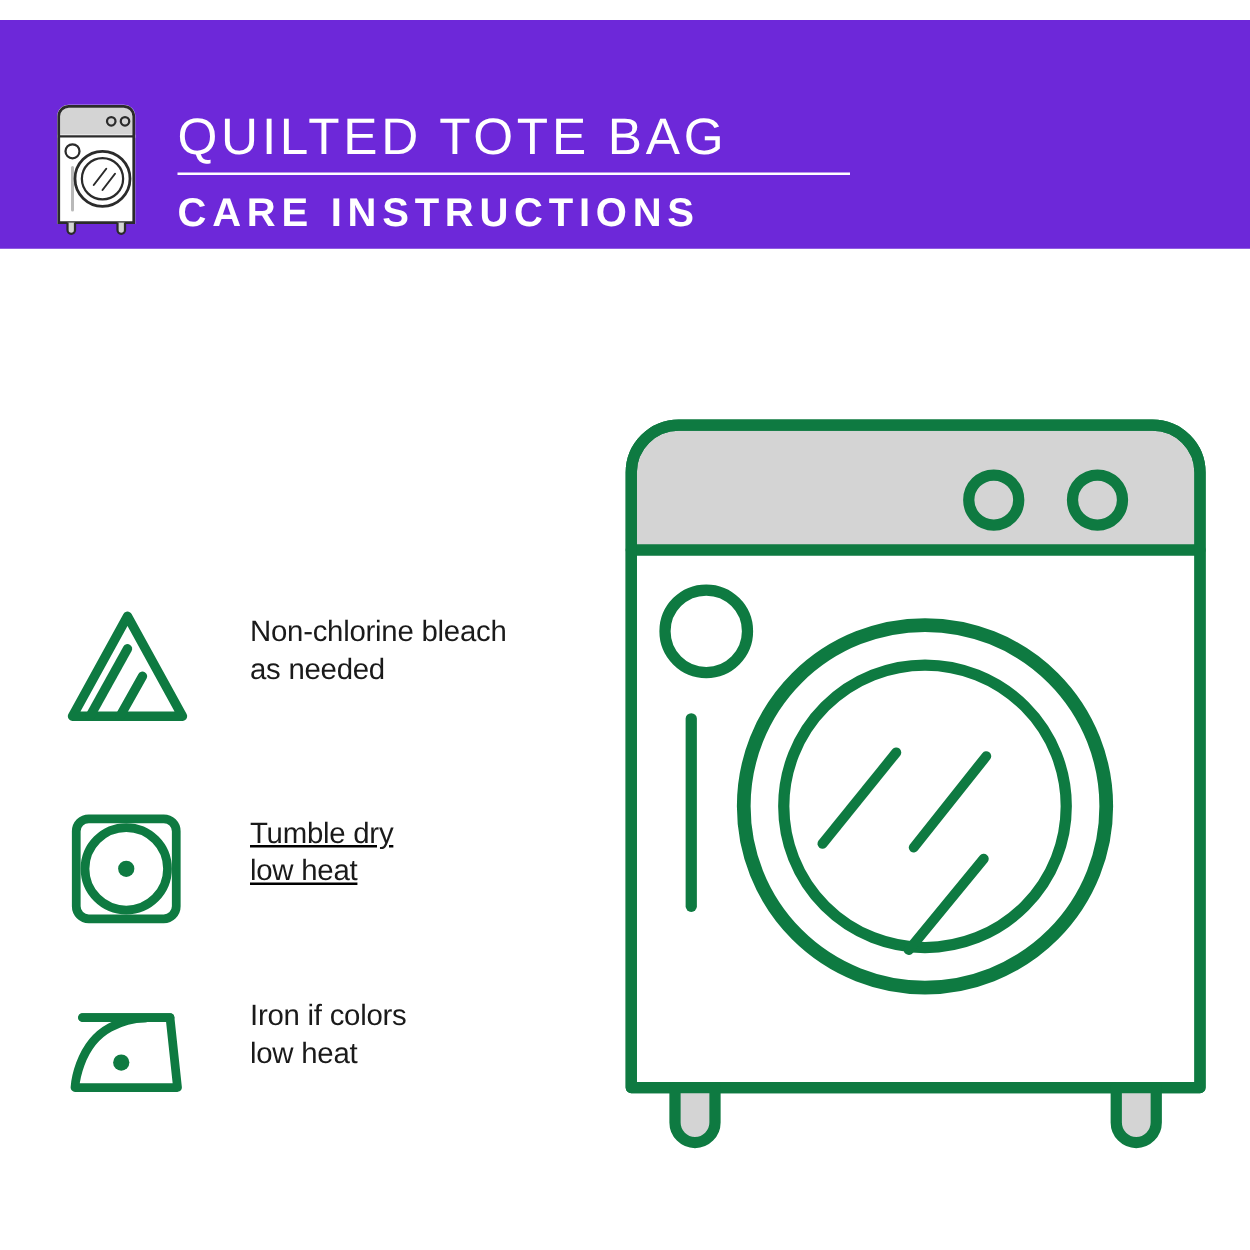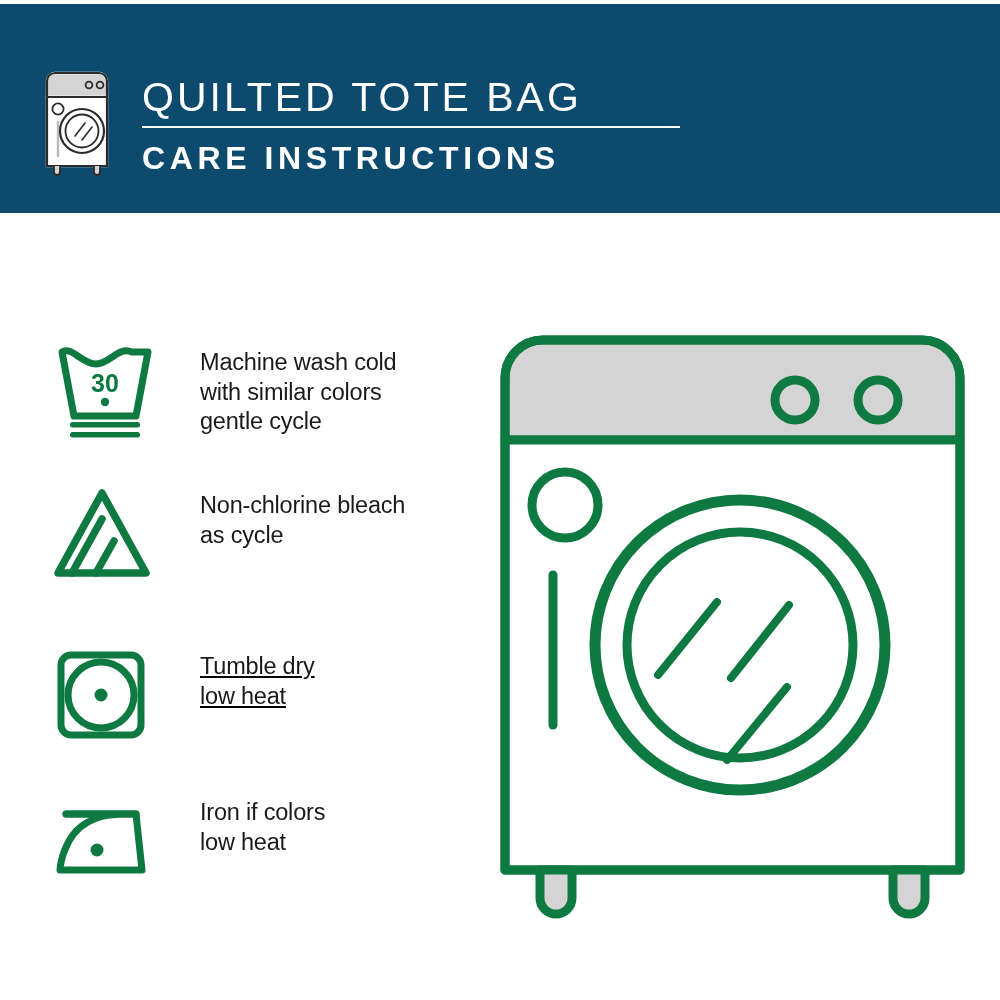--- a/index.html
+++ b/index.html
@@ -15,24 +15,24 @@
     width: 1000px;
     height: 1000px;
     background: #ffffff;
     overflow: hidden;
   }
 
   
   .header {
     position: absolute;
     left: 0;
-    top: 4px;
+    top: 16px;
     width: 1000px;
-    height: 209px;
-    background: #0c4a6e;
+    height: 183px;
+    background: #6d28d9;
   }
   .header-logo {
     position: absolute;
     left: 44px;
     top: 66px;
     width: 66px;
     height: 106px;
   }
   .header-titles {
     position: absolute;
@@ -152,49 +152,31 @@
     <div class="header-titles">
       <div class="title-top">QUILTED TOTE BAG</div>
       <div class="title-rule"></div>
       <div class="title-bottom">CARE INSTRUCTIONS</div>
     </div>
 
   </div>
 
   <div class="care-list">
 
-    <div class="care-row r0">
-      <div class="care-symbol">
-        <svg width="108" height="96" viewBox="0 0 108 96" xmlns="http://www.w3.org/2000/svg">
-
-          <path d="M6 10 C16 4 26 22 40 22 C54 22 62 4 76 10 L92 10 L80 74 L18 74 Z" fill="none" stroke="#0E7A41" stroke-width="7" stroke-linejoin="round" stroke-linecap="round" transform="translate(6,0)"></path>
-
-          <rect x="20" y="80" width="70" height="5.5" rx="2.5" fill="#0E7A41"></rect>
-          <rect x="20" y="90" width="70" height="5.5" rx="2.5" fill="#0E7A41"></rect>
-
-          <text x="55" y="50" font-family="Liberation Sans, sans-serif" font-size="25" font-weight="700" fill="#0E7A41" text-anchor="middle">30</text>
-
-          <circle cx="55" cy="60" r="4.2" fill="#0E7A41"></circle>
-        </svg>
-      </div>
-      <div class="care-text">Machine wash cold
-with similar colors
-gentle cycle</div>
-    </div>
 
     <div class="care-row r1">
       <div class="care-symbol">
         <svg width="108" height="96" viewBox="0 0 108 96" xmlns="http://www.w3.org/2000/svg">
           <path d="M52 8 L96 88 L8 88 Z" fill="none" stroke="#0E7A41" stroke-width="7.5" stroke-linejoin="round"></path>
           <line x1="52" y1="34" x2="22" y2="88" stroke="#0E7A41" stroke-width="7.5" stroke-linecap="round"></line>
           <line x1="64" y1="56" x2="46" y2="88" stroke="#0E7A41" stroke-width="7.5" stroke-linecap="round"></line>
         </svg>
       </div>
       <div class="care-text">Non-chlorine bleach
-as cycle</div>
+as needed</div>
     </div>
 
     <div class="care-row r2">
       <div class="care-symbol">
         <svg width="108" height="96" viewBox="0 0 108 96" xmlns="http://www.w3.org/2000/svg">
           <rect x="11" y="9" width="80" height="80" rx="10" ry="10" fill="none" stroke="#0E7A41" stroke-width="7"></rect>
           <circle cx="51" cy="49" r="33" fill="none" stroke="#0E7A41" stroke-width="7"></circle>
           <circle cx="51" cy="49" r="6.5" fill="#0E7A41"></circle>
         </svg>
       </div>

